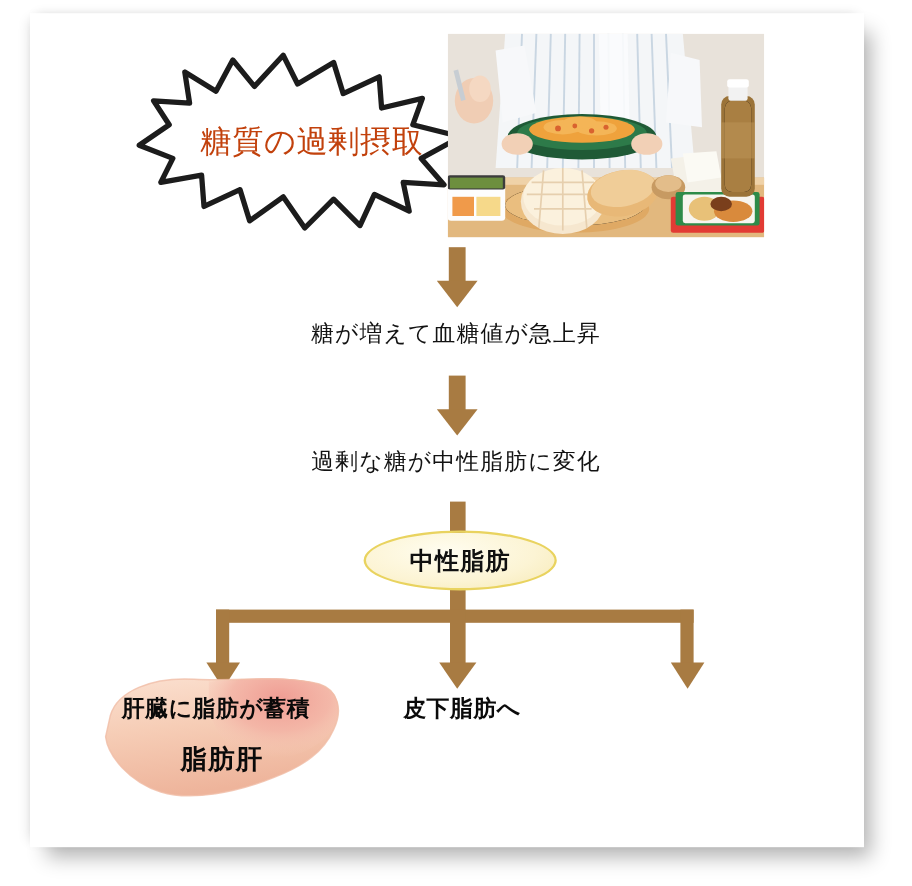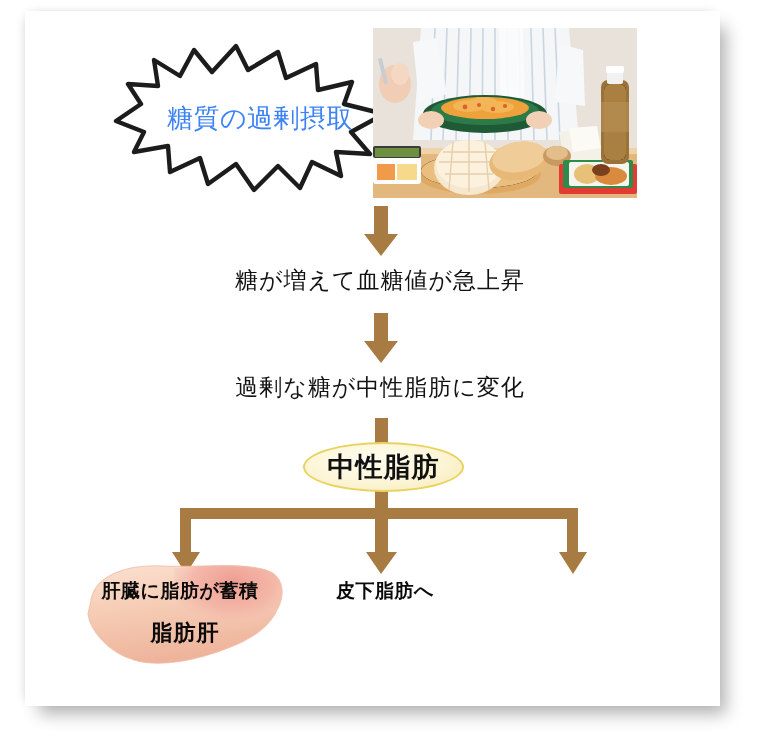--- a/index.html
+++ b/index.html
@@ -48,61 +48,61 @@
   #burst-label {
     position: absolute;
     left: 108px;
     top: 38px;
     width: 290px;
     height: 160px;
     display: flex;
     align-items: center;
     justify-content: center;
     font-size: 26px;
-    color: #3b82f6;
+    color: #c2410c;
     letter-spacing: 0.5px;
     padding-left: 14px;
     box-sizing: border-box;
   }
   
   #photo {
     position: absolute;
     left: 373px;
     top: 28px;
     width: 264px;
     height: 170px;
     overflow: hidden;
   }
   
   .flow-text {
     position: absolute;
     left: 0;
     width: 760px;
     text-align: center;
-    font-size: 23px;
+    font-size: 19px;
     color: #121212;
     letter-spacing: 1px;
   }
   #row-spike { top: 265px; }
   #row-convert { top: 372px; }
   
   #ellipse-node {
     position: absolute;
     left: 303px;
     top: 442px;
     width: 161px;
     height: 50px;
     border-radius: 50%;
     background: radial-gradient(ellipse at 42% 34%, #fffdf0 0%, #fcf4d4 58%, #f6e9b4 100%);
     border: 2px solid #e9d35f;
     box-sizing: border-box;
     display: flex;
     align-items: center;
     justify-content: center;
-    font-size: 27px;
+    font-size: 20px;
     font-weight: bold;
     color: #111111;
     letter-spacing: 1px;
   }
   
   #liver {
     position: absolute;
     left: 78px;
     top: 556px;
     width: 210px;

